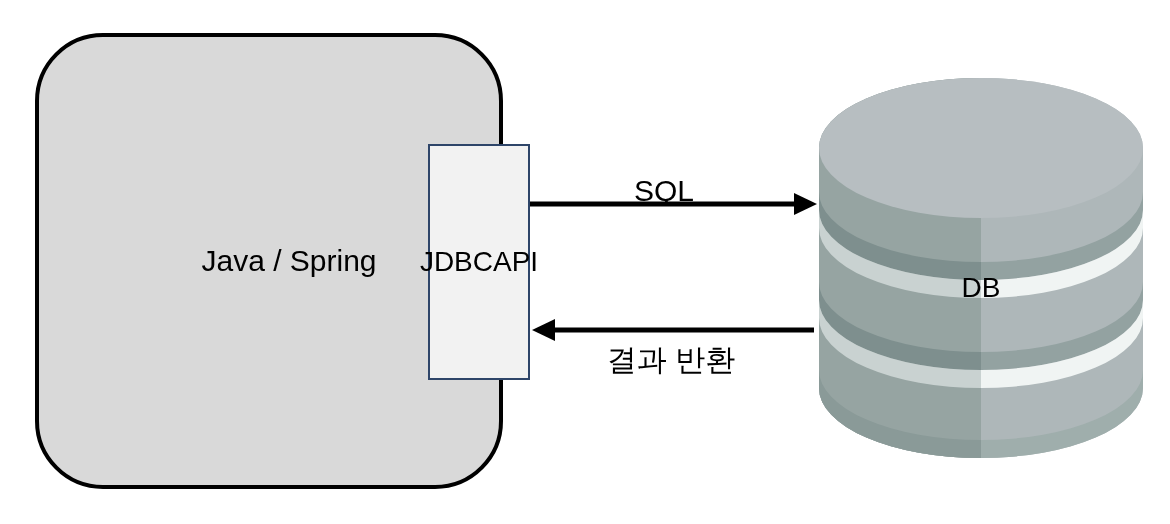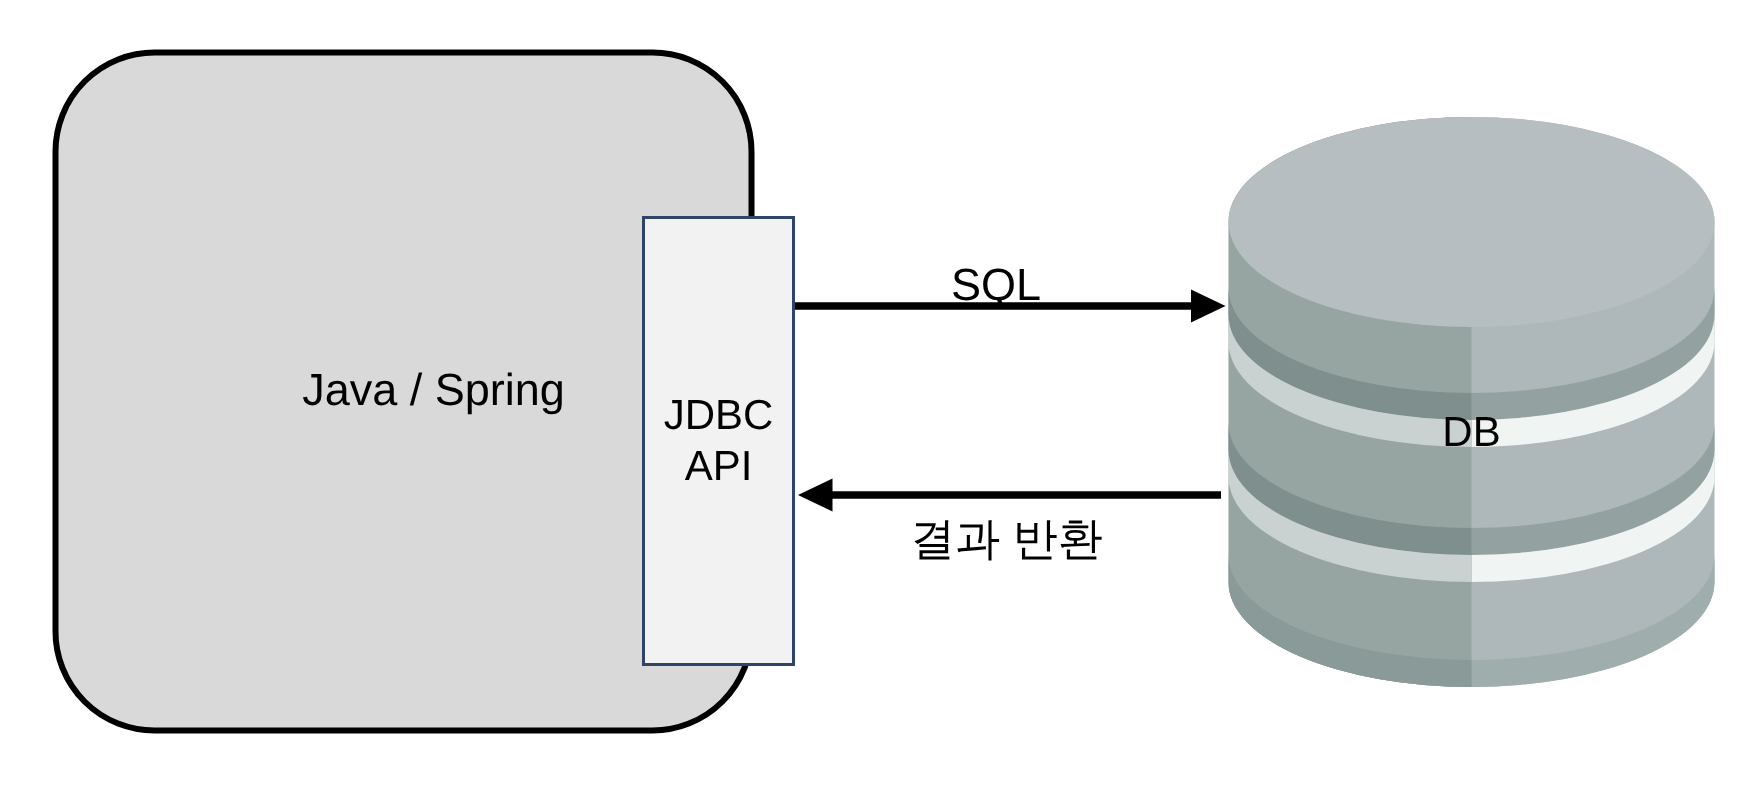--- a/index.html
+++ b/index.html
@@ -34,26 +34,26 @@
     font-size: 30px;
     line-height: 38px;
     z-index: 1;
     padding-left: 40px;
   }
   .jdbc-box {
     position: absolute;
     left: 428px;
     top: 144px;
     width: 102px;
-    height: 300px;
+    height: 236px;
     box-sizing: border-box;
     background: #f2f2f2;
     border: 2px solid #2e4569;
     display: flex;
-    flex-direction: column;
+    flex-direction: row;
     align-items: center;
     justify-content: center;
     text-align: center;
     font-size: 28px;
     line-height: 34px;
     z-index: 3;
   }
   .diagram-svg {
     position: absolute;
     left: 0;

